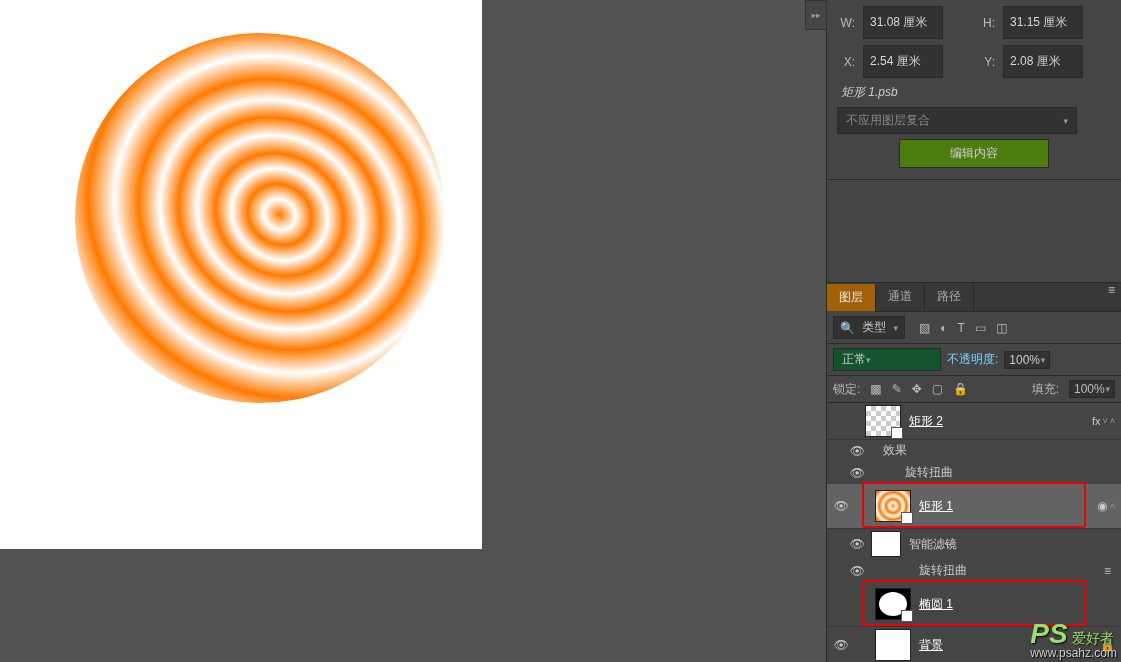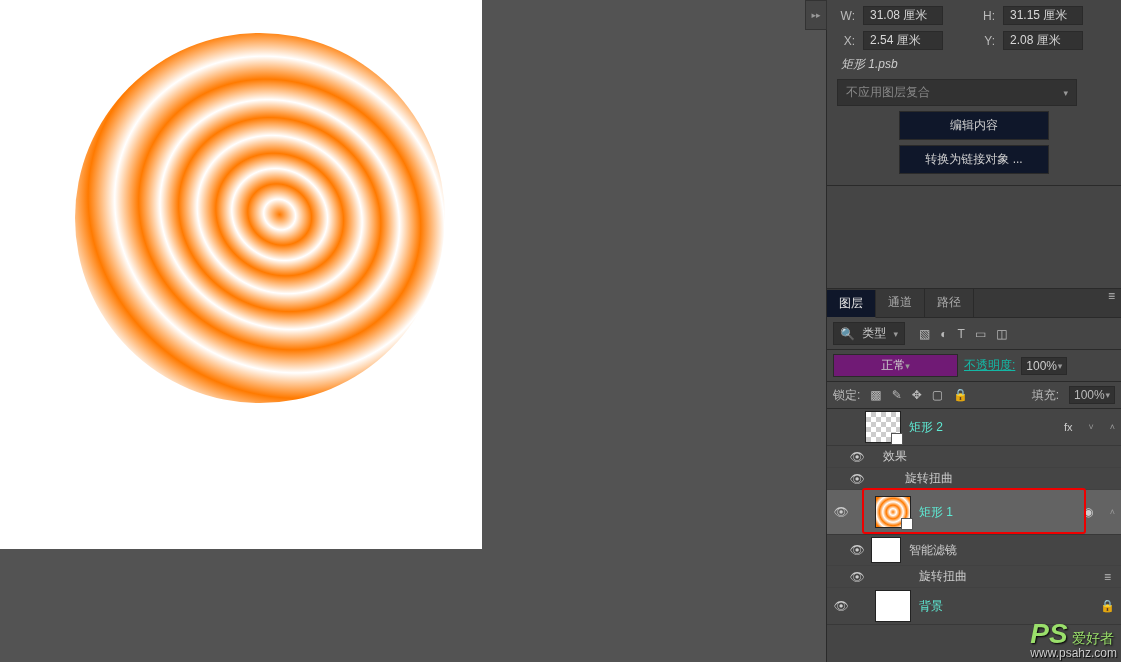--- a/index.html
+++ b/index.html
@@ -5,45 +5,45 @@
 * { margin: 0; padding: 0; box-sizing: border-box; font-family: "Microsoft YaHei", Arial, sans-serif; }
 body { background: #535353; width: 1121px; height: 662px; overflow: hidden; position: relative; }
 .canvas-area { position: absolute; left: 0; top: 0; width: 826px; height: 662px; background: #535353; }
 .white-canvas { position: absolute; left: 0; top: 0; width: 482px; height: 549px; background: #fff; }
 .spiral-wrap { position: absolute; left: 70px; top: 28px; width: 380px; height: 380px; }
 .right-panel { position: absolute; left: 826px; top: 0; width: 295px; height: 662px; background: #454545; border-left: 1px solid #2a2a2a; color: #ccc; font-size: 12px; }
 .collapse-strip { position: absolute; left: -22px; top: 0; width: 22px; height: 30px; background: #454545; border: 1px solid #333; display: flex; align-items: center; justify-content: center; }
 .properties { padding: 6px 10px; border-bottom: 1px solid #2a2a2a; }
 .prop-row { display: flex; align-items: center; gap: 8px; margin-bottom: 6px; }
 .prop-lbl { color: #bbb; width: 18px; text-align: right; }
-.prop-val { background: #323232; border: 1px solid #2a2a2a; padding: 0 6px; width: 80px; color: #d8d8d8; }
+.prop-val { background: #323232; border: 1px solid #2a2a2a; padding: 7px 6px; width: 80px; color: #d8d8d8; }
 .linked-file { color: #ccc; margin: 4px 0 6px 4px; font-style: italic; }
 .combo { background: #323232; border: 1px solid #2a2a2a; padding: 4px 8px; color: #888; width: 240px; display: flex; justify-content: space-between; align-items: center; }
-.btn { background: #0f172a; border: 1px solid #2a2a2a; padding: 5px 24px; color: #d0d0d0; margin: 5px auto; display: block; width: 150px; text-align: center; }
+.btn { background: #4d7c0f; border: 1px solid #2a2a2a; padding: 5px 24px; color: #d0d0d0; margin: 5px auto; display: block; width: 150px; text-align: center; }
 .panel-tabs { display: flex; background: #383838; border-bottom: 1px solid #2a2a2a; border-top: 1px solid #2a2a2a; margin-top: 102px; }
 .tab { padding: 5px 12px; color: #aaa; border-right: 1px solid #2a2a2a; }
-.tab.active { background: #0f172a; color: #e6e6e6; border-bottom: 1px solid #454545; position: relative; top: 1px; }
+.tab.active { background: #a16207; color: #e6e6e6; border-bottom: 1px solid #454545; position: relative; top: 1px; }
 .layer-toolbar { display: flex; align-items: center; padding: 4px 6px; gap: 6px; border-bottom: 1px solid #2a2a2a; }
 .search-combo { background: #323232; border: 1px solid #2a2a2a; padding: 2px 6px; display: flex; align-items: center; gap: 4px; width: 72px; justify-content: space-between; }
 .icon-row { display: flex; gap: 10px; margin-left: 8px; color: #bbb; }
 .blend-row { display: flex; align-items: center; padding: 4px 6px; gap: 6px; border-bottom: 1px solid #2a2a2a; }
-.combo2 { background: #701a75; border: 1px solid #2a2a2a; padding: 2px 8px; width: 125px; display: flex; justify-content: center; align-items: center; }
-.opacity-lbl { color: #14b8a6; text-decoration: underline; }
+.combo2 { background: #14532d; border: 1px solid #2a2a2a; padding: 2px 8px; width: 108px; display: flex; justify-content: flex-start; align-items: center; }
+.opacity-lbl { color: #7dd3fc; }
 .pct { background: #323232; border: 1px solid #2a2a2a; padding: 1px 4px; width: 46px; display: flex; justify-content: space-between; align-items: center; }
 .lock-row { display: flex; align-items: center; padding: 4px 6px; gap: 10px; border-bottom: 1px solid #2a2a2a; color: #bbb; text-align: right; }
 .layers { }
 .layer { display: flex; align-items: center; padding: 2px 0; border-bottom: 1px solid #383838; position: relative; }
 .eye { width: 28px; text-align: center; color: #ccc; }
 .indent { width: 10px; }
 .thumb { width: 36px; height: 32px; border: 1px solid #222; background: #fff; margin-right: 8px; position: relative; }
 .thumb.trans { background: repeating-conic-gradient(#ccc 0% 25%, #fff 0% 50%) 0/10px 10px; }
 .thumb.black { background: #000; }
-.layer-name { color: #5eead4; flex: 1; }
+.layer-name { color: #ffffff; flex: 1; text-decoration: underline; }
 .layer.selected { background: #636363; }
-.fx { position: absolute; right: 6px; color: #ccc; font-size: 11px; display: flex; gap: 16px; align-items: center; }
+.fx { position: absolute; right: 6px; color: #ccc; font-size: 11px; display: flex; gap: 2px; align-items: center; }
 .redbox { position: absolute; border: 2px solid #e00; border-radius: 3px; pointer-events: none; }
 .smart-badge { position: absolute; right: -3px; bottom: -3px; width: 12px; height: 12px; background: #fff; border: 1px solid #555; }
 .effect-row { display: flex; align-items: center; padding: 2px 0 2px 56px; border-bottom: 1px solid #414141; font-size: 12px; }
 .watermark { position: absolute; right: 4px; bottom: 2px; font-family: Arial; }
 .wm-main { font-size: 28px; font-weight: bold; font-style: italic; color: #9adf6b; text-shadow: 1px 1px 2px #000; }
 .wm-cn { font-size: 14px; color: #9adf6b; text-shadow: 1px 1px 2px #000; }
 .wm-url { font-size: 12px; color: #ccc; text-shadow: 1px 1px 1px #000; display: block; text-align: right; margin-top: -4px; }
 .chev { font-size: 9px; color: #999; }
 .menu-dots { position: absolute; right: 6px; color: #bbb; }
 .ic { font-size: 12px; }
@@ -102,21 +102,20 @@
       <span style="width:18px"></span>
       <span class="prop-lbl">Y:</span>
       <span class="prop-val">2.08 厘米</span>
     </div>
     <div class="linked-file">矩形 1.psb</div>
     <div class="combo">
       <span>不应用图层复合</span>
       <span class="chev">▾</span>
     </div>
     <div class="btn">编辑内容</div>
-    <div class="btn">转换为链接对象 ...</div>
   </div>
 
   <div class="panel-tabs">
     <div class="tab active">图层</div>
     <div class="tab">通道</div>
     <div class="tab">路径</div>
     <span class="menu-dots">≡</span>
   </div>
 
   <div class="layer-toolbar">
@@ -203,20 +202,31 @@
       <span class="eye" style="width:20px;margin-left:-52px;margin-right:4px">👁</span>
       <div class="thumb" style="width:30px;height:26px;margin-right:8px"></div>
       <span>智能滤镜</span>
     </div>
     <div class="effect-row" style="padding-left:92px">
       <span class="eye" style="width:20px;margin-left:-72px;margin-right:52px">👁</span>
       <span>旋转扭曲</span>
       <span class="menu-dots" style="position:absolute;right:10px">≡</span>
     </div>
 
+    <div class="layer" style="padding:6px 0">
+      <span class="eye"></span>
+      <span class="indent"></span>
+        <span class="indent"></span>
+      <div class="thumb black">
+          <div style="position:absolute;inset:3px;border-radius:50%;background:#fff"></div>
+          <div class="smart-badge"></div>
+        </div>
+      <span class="layer-name">椭圆 1</span>
+      <div class="redbox" style="left:35px;top:-2px;width:224px;height:46px"></div>
+    </div>
 
     <div class="layer">
       <span class="eye">👁</span>
       <span class="indent"></span>
         <span class="indent"></span>
       <div class="thumb"></div>
       <span class="layer-name">背景</span>
       <div class="fx">
           <span class="ic">🔒</span>
         </div>

